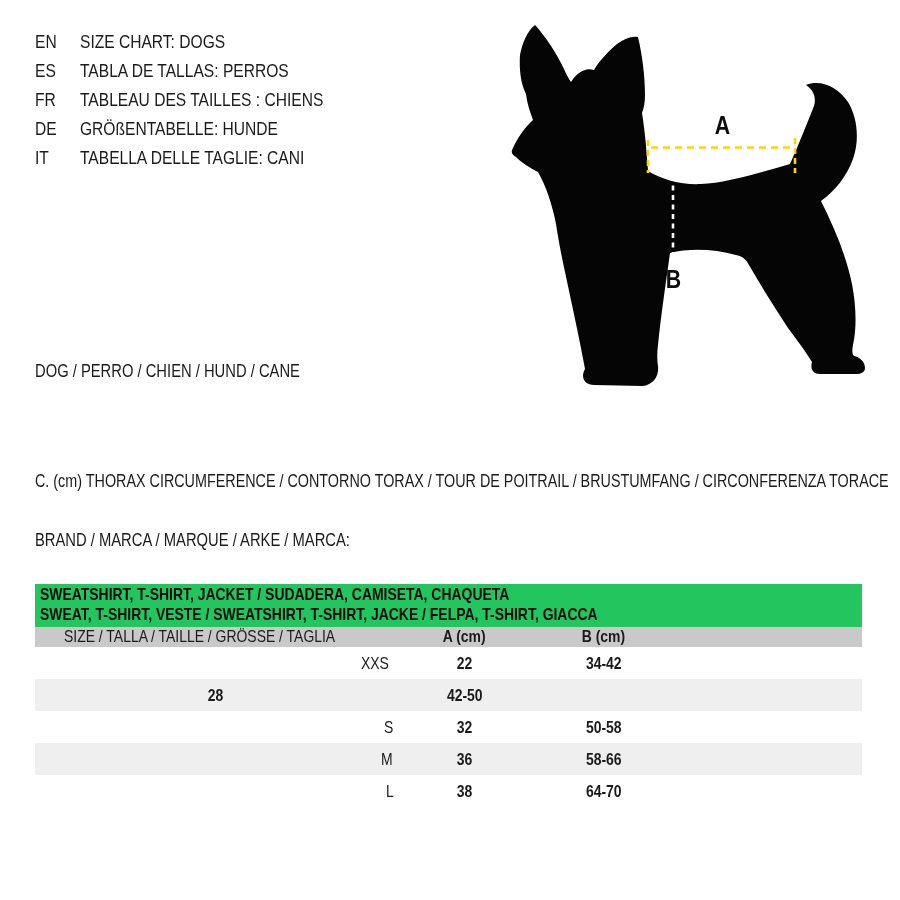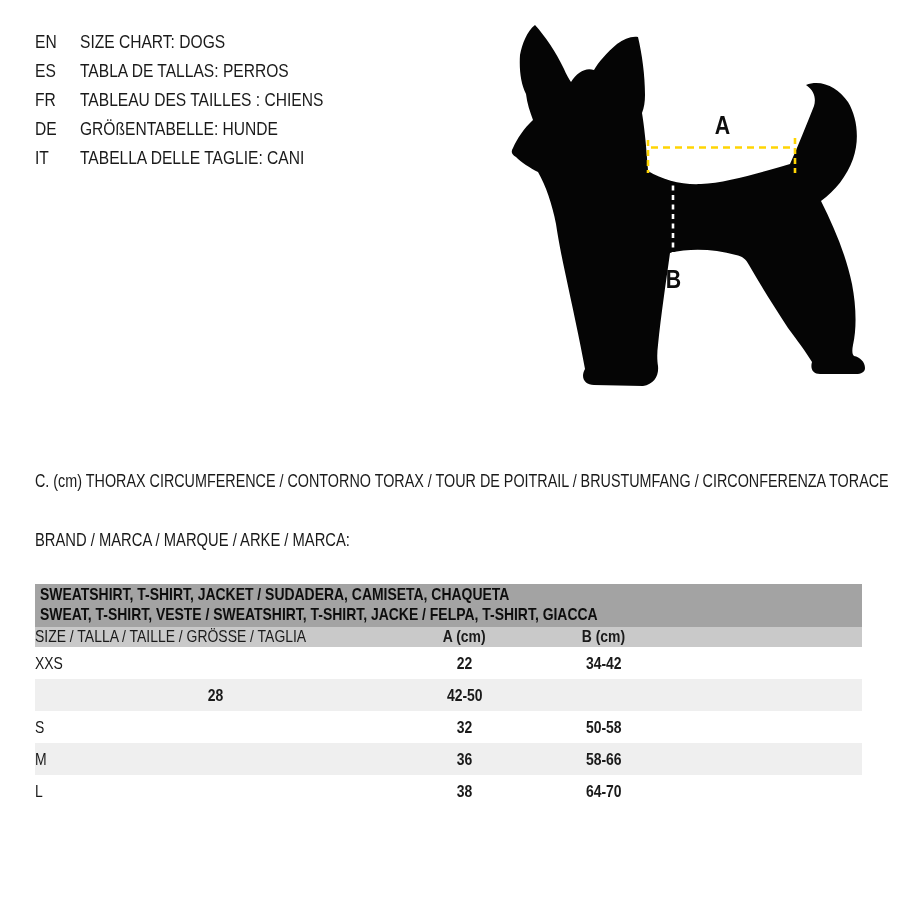--- a/index.html
+++ b/index.html
@@ -29,27 +29,27 @@
 
   
   .text-line{position:absolute;left:35px;font-size:18px;line-height:22px;}
   #animal-line{top:360px;}
   #measure-line-a{top:442px;font-size:17.5px;}
   #measure-line-c{top:470px;font-size:17.5px;}
   #brand-line{top:529px;}
 
   
   .size-table{position:absolute;left:35px;top:584px;width:827px;}
-  .table-title{background:#a3a3a3;color:#0d0d0d;font-weight:bold;font-size:17px;
+  .table-title{background:#22c55e;color:#0d0d0d;font-weight:bold;font-size:17px;
     line-height:20px;padding:1px 0 2px 5px;}
   .grid-row{display:grid;grid-template-columns:360px 139px 139px 1fr;align-items:center;}
   .col-head{background:#C9C9C9;height:20px;font-size:17px;line-height:20px;}
   .data-row{height:32px;font-size:17px;line-height:21px;background:#ffffff;}
   .data-row.alt{background:#EFEFEF;}
-  .cell-left{text-align:left;}
+  .cell-left{text-align:right;}
   .cell-center{text-align:center;font-weight:bold;}
 </style>
 </head>
 <body>
 
 <div class="page">
 
   <div class="lang-block">
     <div class="lang-row">
       <span class="lang-code cx">EN</span>
@@ -123,20 +123,23 @@
     <line x1="673" y1="176" x2="673" y2="254" stroke="#FFFFFF" stroke-width="2.6" stroke-dasharray="5 4.5"></line>
   </svg>
 
   <div class="measure-label" id="label-a">
     <span class="cxc">A</span>
   </div>
   <div class="measure-label" id="label-b">
     <span class="cxc">B</span>
   </div>
 
+  <div class="text-line" id="animal-line">
+    <span class="cx">DOG / PERRO / CHIEN / HUND / CANE</span>
+  </div>
   <div class="text-line" id="measure-line-c">
     <span class="cx">C. (cm) THORAX CIRCUMFERENCE / CONTORNO TORAX / TOUR DE POITRAIL / BRUSTUMFANG / CIRCONFERENZA TORACE</span>
   </div>
   <div class="text-line" id="brand-line">
     <span class="cx">BRAND / MARCA / MARQUE / ARKE / MARCA:</span>
   </div>
 
   <div class="size-table">
     <div class="table-title">
       <div><span class="cx">SWEATSHIRT, T-SHIRT, JACKET / SUDADERA, CAMISETA, CHAQUETA</span></div>

